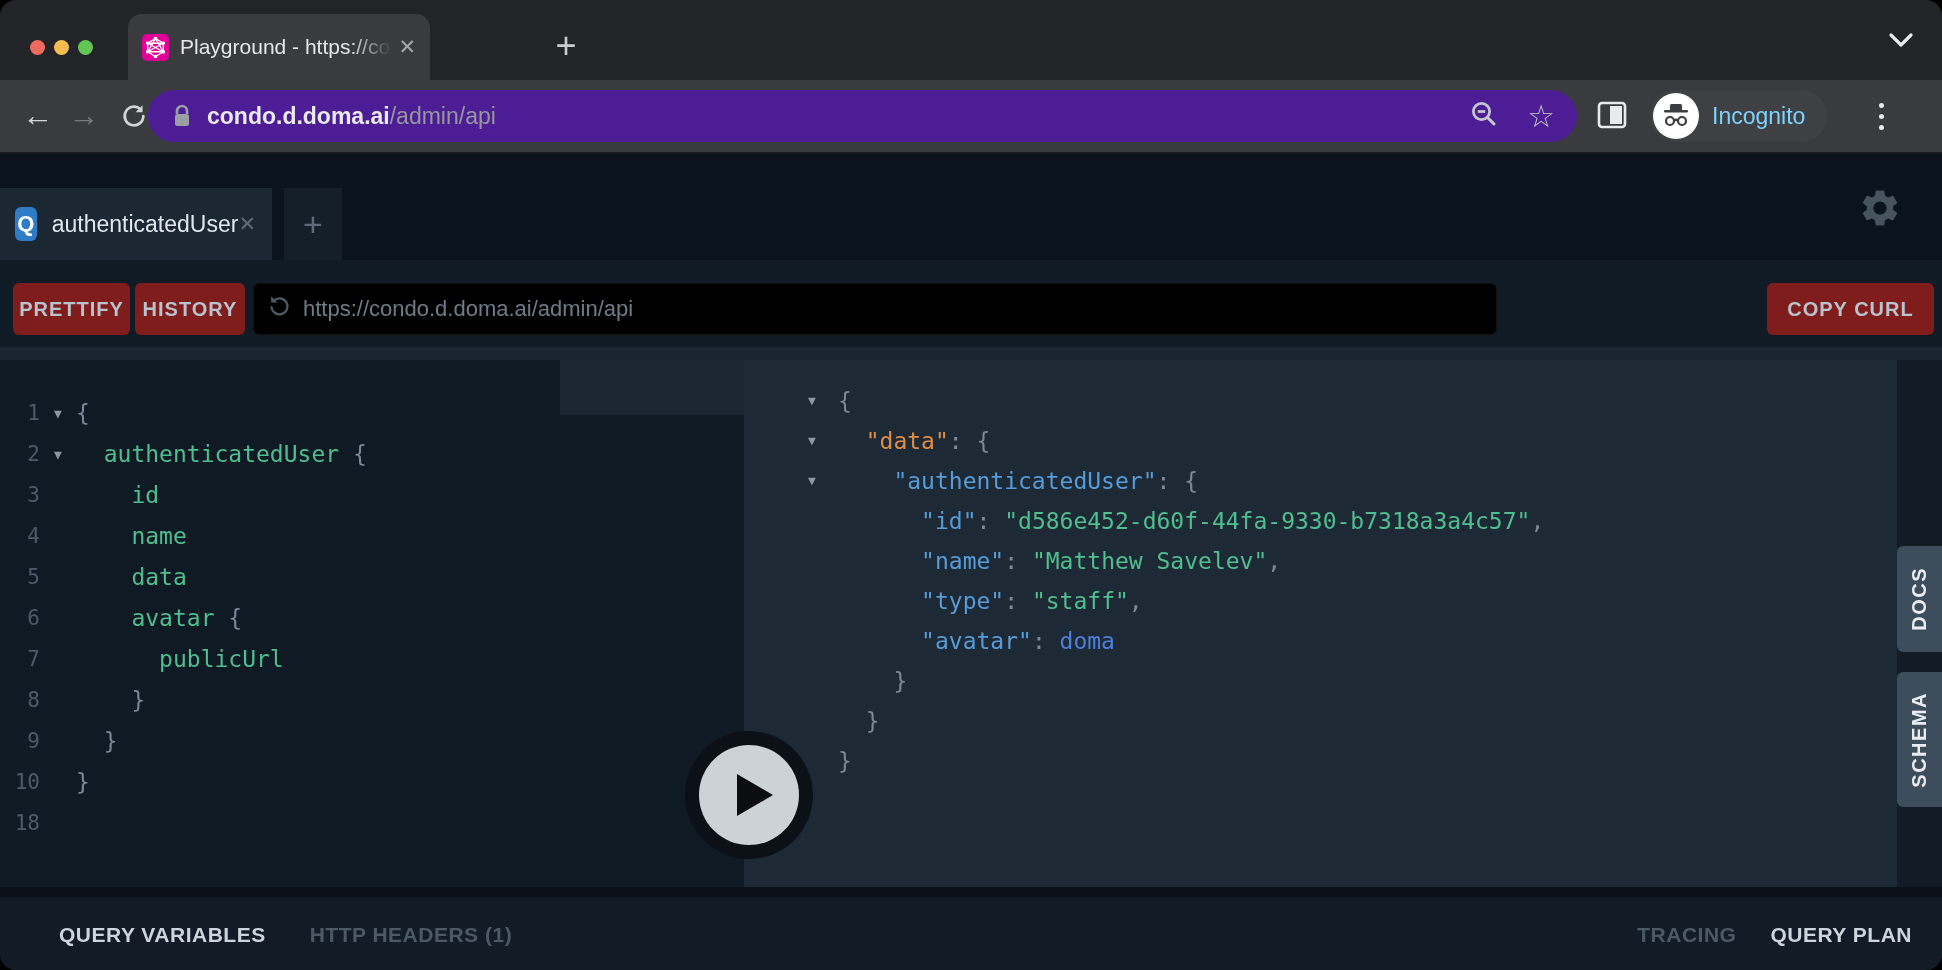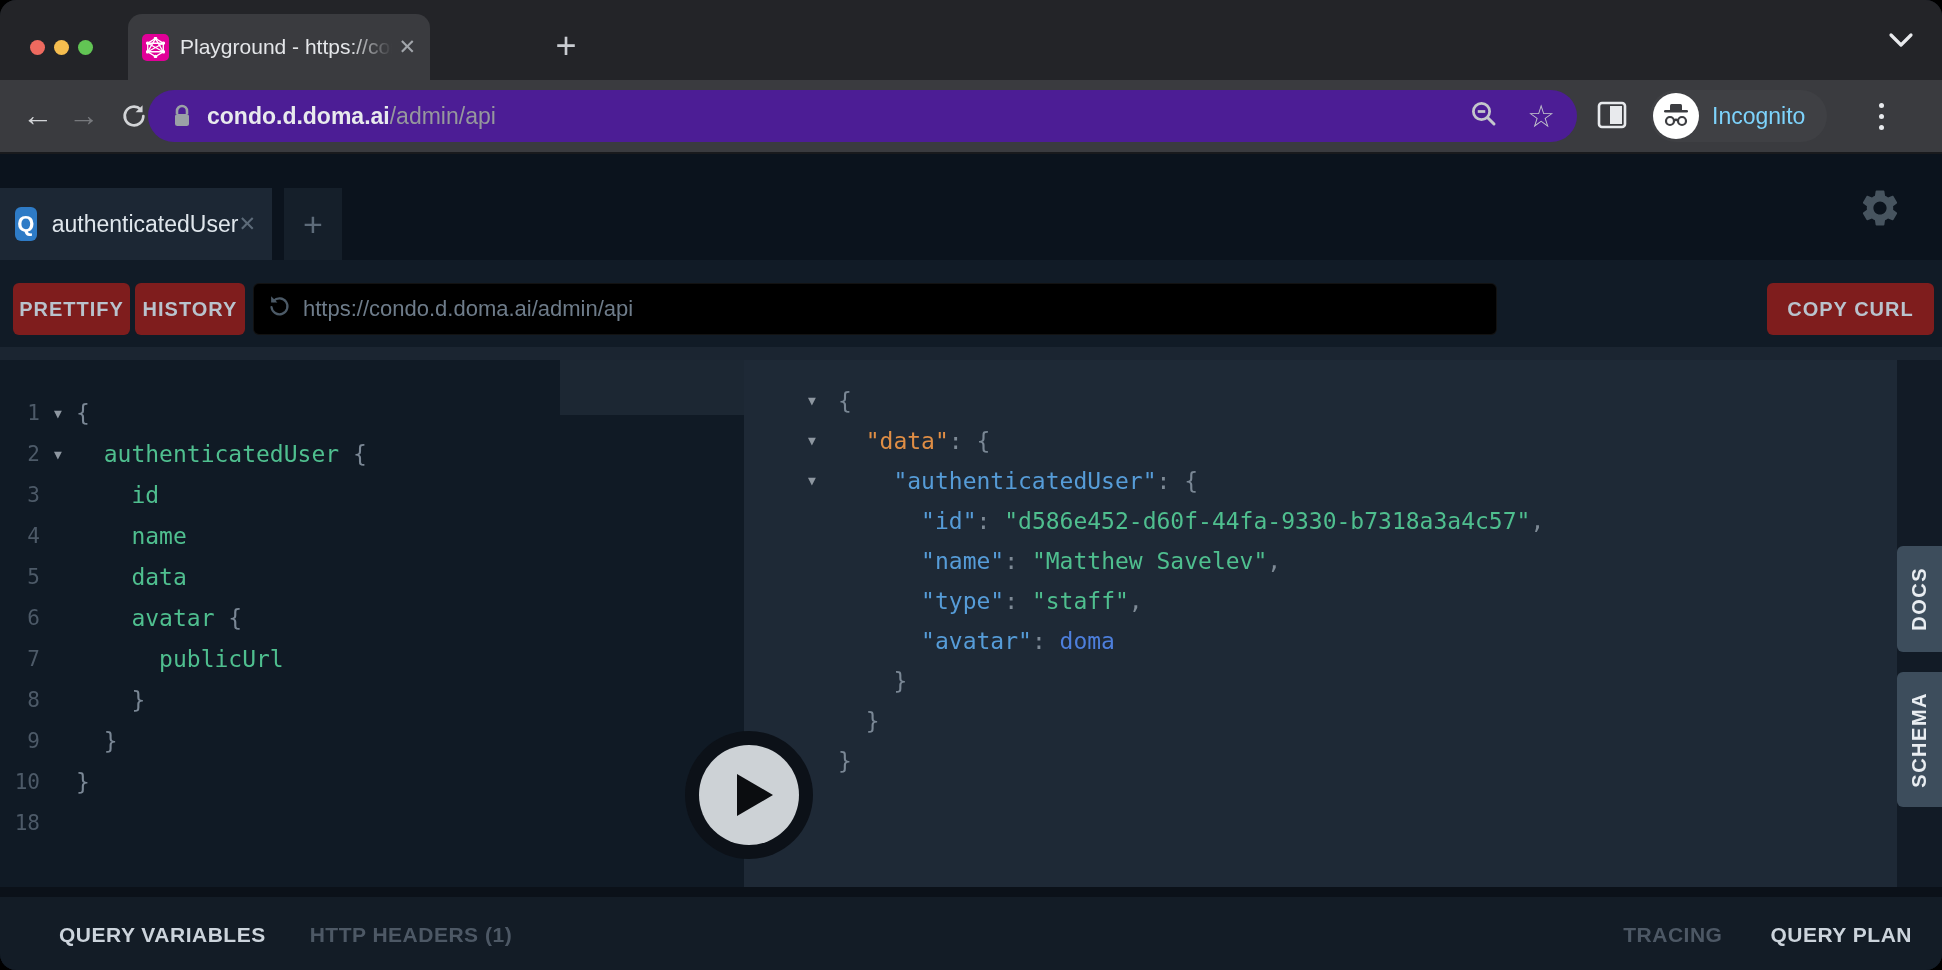--- a/index.html
+++ b/index.html
@@ -92,21 +92,21 @@
   .tk-nul{color:#4d7fdd;} .tk-punc{color:#7e8a96;}
 
   .play{position:absolute;left:685px;top:371px;width:128px;height:128px;border-radius:50%;background:#0c1118;}
   .play .inner{position:absolute;left:14px;top:14px;width:100px;height:100px;border-radius:50%;background:#cdd2d6;}
   .play .tri{position:absolute;left:52px;top:43px;width:0;height:0;
     border-left:36px solid #0b0d10;border-top:21px solid transparent;border-bottom:21px solid transparent;}
 
   .pg-strip{height:10px;background:#0b1119;}
   .pg-bottombar{height:75px;background:#131c26;display:flex;align-items:center;padding:0 30px;
     font-size:21px;font-weight:bold;letter-spacing:.5px;}
-  .bb-left{display:flex;gap:44px;margin-left:29px;} .bb-right{margin-left:auto;display:flex;gap:48px;}
+  .bb-left{display:flex;gap:44px;margin-left:29px;} .bb-right{margin-left:auto;display:flex;gap:34px;}
   .bb-item.active{color:#ccd4dc;} .bb-item{color:#4d5865;}
 </style>
 </head>
 <body>
 
 <div class="window">
 
   <div class="tabstrip">
     <div class="traffic">
       <span class="tl-red"></span>

